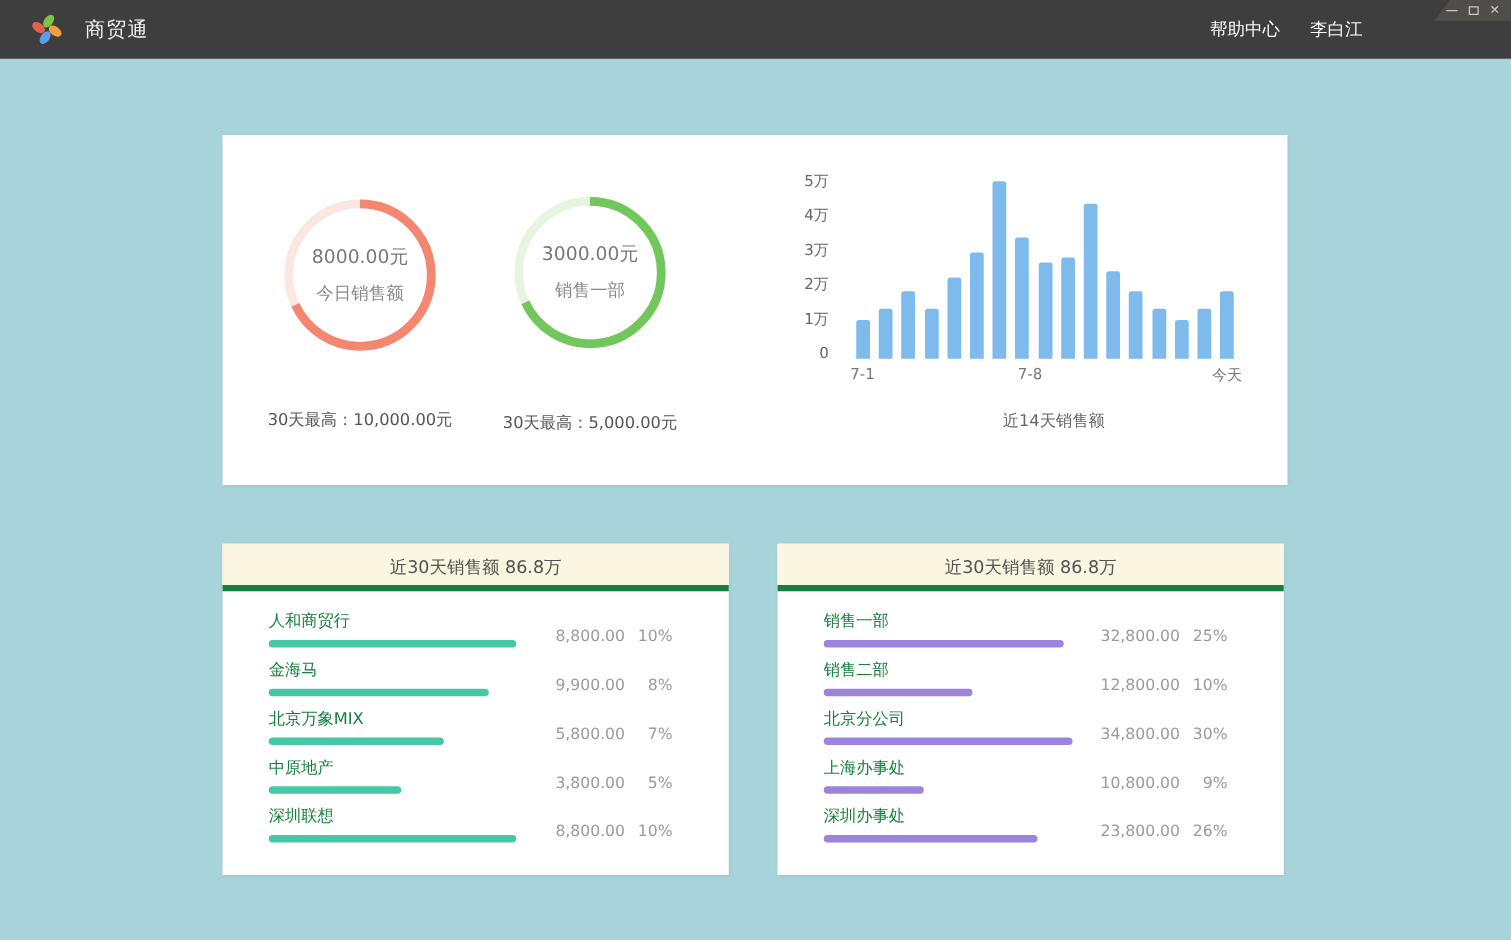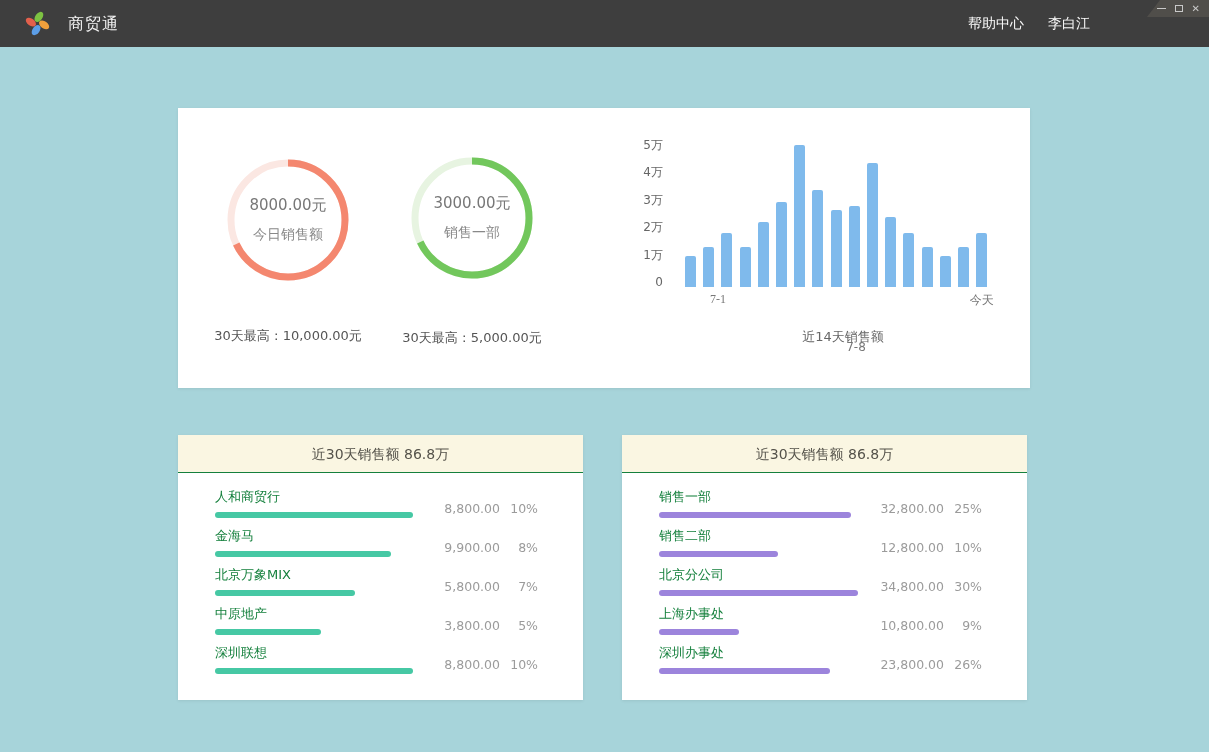--- a/index.html
+++ b/index.html
@@ -78,21 +78,21 @@
     position:absolute; left:665px; top:220px; transform:translateX(-50%);
     font-size:13px; color:#666; white-space:nowrap;
   }
 
   
   .rank { width:405px; height:265px; top:435px; }
   .rank-left  { left:178px; }
   .rank-right { left:622px; }
   .rank-header {
     height:38px; line-height:38px; text-align:center;
-    background:#FAF6E2; border-bottom:1px solid #15803d;
+    background:#FAF6E2; border-bottom:5px solid #15803d;
     font-size:14px; color:#54524A;
   }
   .rank-body { padding:15px 45px 0 37px; }
   .rank-row { position:relative; height:39px; }
   .rank-label { font-size:13px; color:#15803d; }
   .rank-bar { height:6px; border-radius:3px; margin-top:6px; }
   .rank-values {
     position:absolute; right:0; top:13px;
     font-size:12.5px; color:#9B9B9B; display:flex;
   }
@@ -179,22 +179,22 @@
           <div class="bar" data-interactable="false" style="left: 670.8px; bottom: 101px; height: 81px; background: rgb(127, 186, 236);"></div>
           <div class="bar" data-interactable="false" style="left: 689px; bottom: 101px; height: 124px; background: rgb(127, 186, 236);"></div>
           <div class="bar" data-interactable="false" style="left: 707.2px; bottom: 101px; height: 70px; background: rgb(127, 186, 236);"></div>
           <div class="bar" data-interactable="false" style="left: 725.4px; bottom: 101px; height: 54px; background: rgb(127, 186, 236);"></div>
           <div class="bar" data-interactable="false" style="left: 743.6px; bottom: 101px; height: 40px; background: rgb(127, 186, 236);"></div>
           <div class="bar" data-interactable="false" style="left: 761.8px; bottom: 101px; height: 31px; background: rgb(127, 186, 236);"></div>
           <div class="bar" data-interactable="false" style="left: 780px; bottom: 101px; height: 40px; background: rgb(127, 186, 236);"></div>
           <div class="bar" data-interactable="false" style="left: 798.2px; bottom: 101px; height: 54px; background: rgb(127, 186, 236);"></div>
         </div>
       <div id="xticks" data-interactable="false">
-          <span class="xtick" data-interactable="false" style="left: 540px; font-family: Liberation Serif, serif;">7-1</span>
-          <span class="xtick" data-interactable="false" style="left: 678px; margin-top: 48px;">7-8</span>
+          <span class="xtick" data-interactable="false" style="left: 512px;">7-1</span>
+          <span class="xtick" data-interactable="false" style="left: 646px;">7-8</span>
           <span class="xtick" data-interactable="false" style="left: 803.7px;">今天</span>
         </div>
     </div>
     <div class="chart-title" data-interactable="false">近14天销售额</div>
   </section>
 
   <section class="card rank rank-left" data-interactable="false">
     <div class="rank-header" data-interactable="false">近30天销售额 86.8万</div>
     <div class="rank-body" id="rank0" data-interactable="false">
         <div class="rank-row" data-interactable="false">

